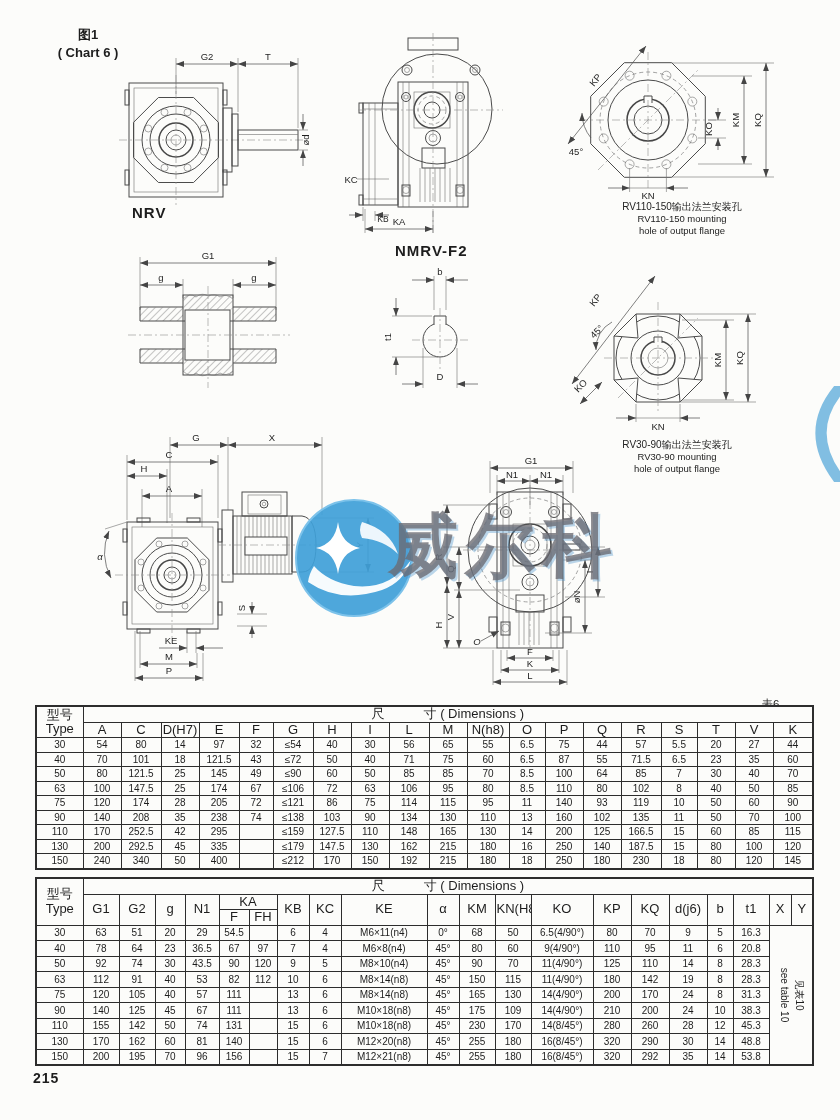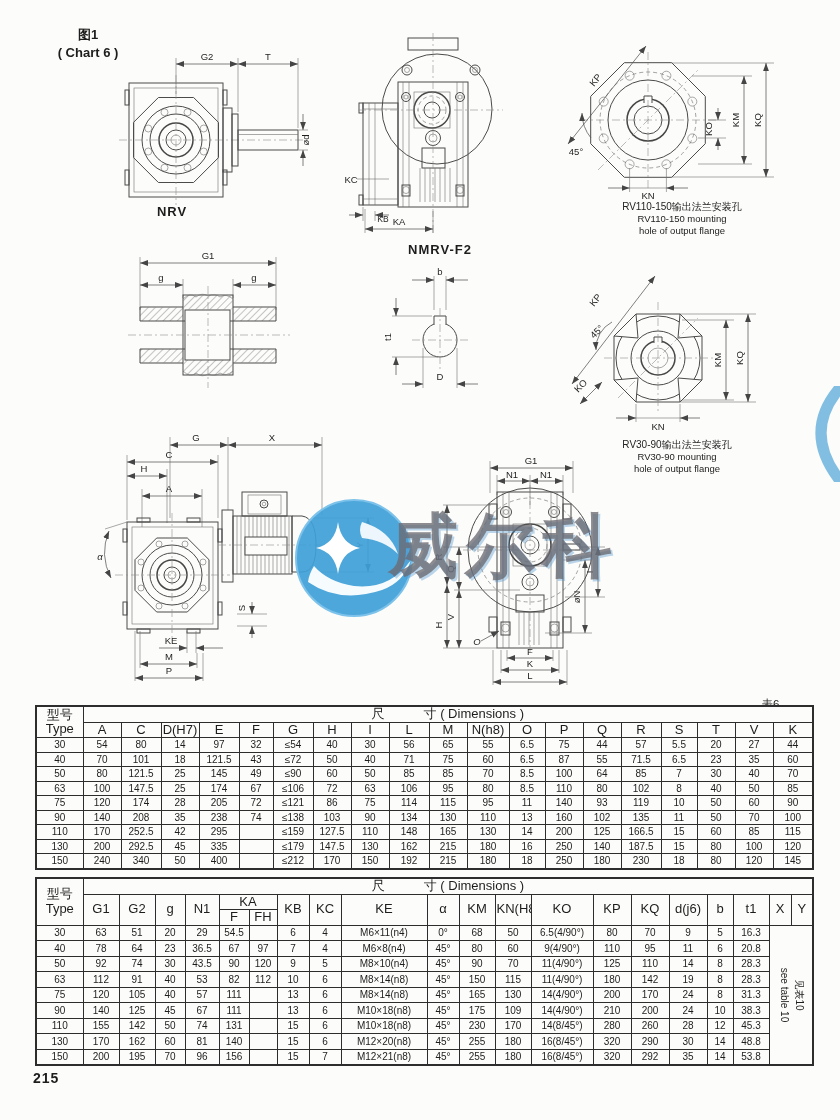--- a/index.html
+++ b/index.html
@@ -10,21 +10,21 @@
   svg .lw{fill:none;stroke:#474747;stroke-width:1.5;}
   svg .tn{fill:none;stroke:#6f6f6f;stroke-width:.6;}
   svg .dl{fill:none;stroke:#565656;stroke-width:.75;}
   svg .cl{fill:none;stroke:#8d8d8d;stroke-width:.6;stroke-dasharray:8 3 2 3;}
   svg .dsh{fill:none;stroke:#7b7b7b;stroke-width:.7;stroke-dasharray:4 3;}
   svg text.dt{font-family:"Liberation Sans",sans-serif;font-size:9.5px;fill:#1f1f1f;text-anchor:middle;}
   svg text.it{font-style:italic;}
   svg .bg{fill:#fcfcfa;}
   .fig-label{position:absolute;left:42px;top:26px;width:92px;text-align:center;
              font-size:13px;font-weight:bold;line-height:1.35;}
-  .dwg-label{position:absolute;font-weight:bold;font-size:13px;letter-spacing:1px;text-align:center;}
+  .dwg-label{position:absolute;font-weight:bold;font-size:15px;letter-spacing:1px;text-align:left;}
   .cap{position:absolute;text-align:center;font-size:9.5px;line-height:1.3;color:#232323;}
   .cap .cn{font-size:10px;}
   .tbl-label{position:absolute;left:723px;top:677px;width:95px;text-align:center;
              font-size:11.5px;line-height:1.25;margin-top:20px;}
   .page-num{position:absolute;left:33px;top:1070px;font-size:14px;font-weight:bold;letter-spacing:1px;}
   table.dims{position:absolute;border-collapse:collapse;table-layout:fixed;background:#fcfcfa;
              border:2px solid #2d2d2d;}
   table.dims th,table.dims td{border:1px solid #2d2d2d;font-size:10px;font-weight:normal;
              text-align:center;vertical-align:middle;padding:0 1px;line-height:1.12;
              white-space:nowrap;overflow:hidden;}

